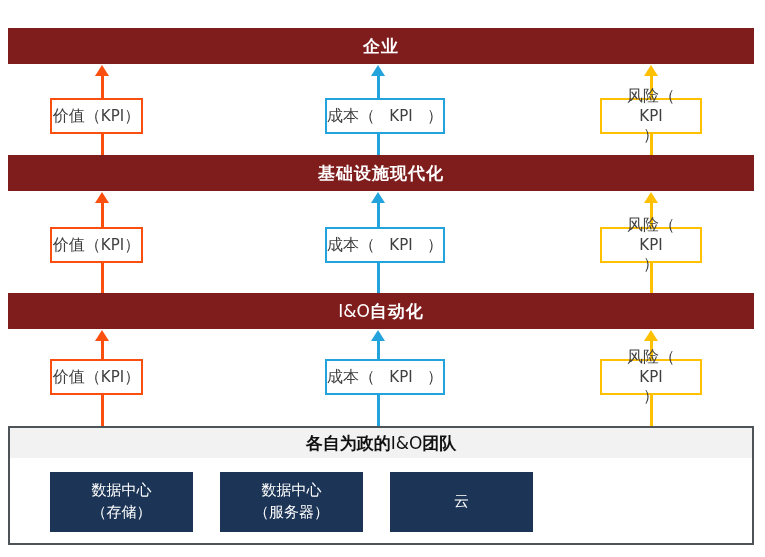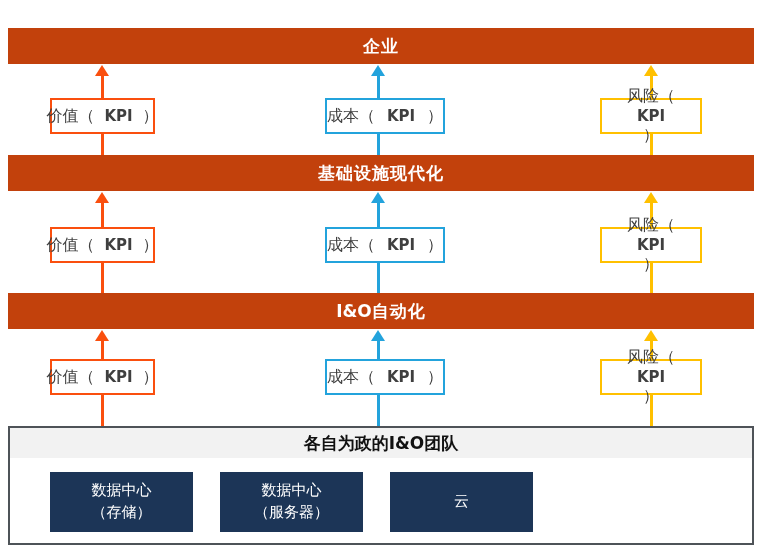--- a/index.html
+++ b/index.html
@@ -2,35 +2,35 @@
 <html><head>
 <meta charset="utf-8">
 <style>
   html,body{margin:0;padding:0;background:#ffffff;}
   .canvas{
     position:relative;width:765px;height:557px;background:#ffffff;overflow:hidden;
     font-family:"DejaVu Serif","Liberation Serif",serif;
   }
   
   .bar{
-    position:absolute;left:8px;width:746px;height:36px;background:#c2410c;
+    position:absolute;left:8px;width:746px;height:36px;background:#7f1d1d;
     display:flex;align-items:center;justify-content:center;
     color:#ffffff;font-size:17px;font-weight:700;letter-spacing:1px;
   }
   .bar.b1{top:28px;} .bar.b2{top:155px;} .bar.b3{top:293px;}
-  .latin{font-family:"DejaVu Sans","Liberation Sans",sans-serif;font-weight:700;letter-spacing:0;}
+  .latin{font-family:"DejaVu Sans","Liberation Sans",sans-serif;font-weight:400;letter-spacing:0;}
   
   .kpi{
     position:absolute;height:36px;background:#ffffff;border:2px solid;
     display:flex;align-items:center;justify-content:center;
     font-size:16px;color:#3F3F3F;white-space:nowrap;box-sizing:border-box;
   }
   .kpi .latin{color:#3F3F3F;font-size:15px;}
   .r1{top:98px;} .r2{top:227px;} .r3{top:359px;}
-  .c1{left:50px;width:105px;border-color:#FA4F0E;gap:10px;}
+  .c1{left:50px;width:93px;border-color:#FA4F0E;}
   .c2{left:325px;width:120px;border-color:#23A3DC;justify-content:space-between;}
   .c3{left:600px;width:102px;border-color:#FFC000;flex-direction:column;}
   
   .shaft{position:absolute;width:3px;}
   .shaft.o{background:#FA4F0E;} .shaft.b{background:#23A3DC;} .shaft.y{background:#FFC000;}
   .x1{left:101px;} .x2{left:377px;} .x3{left:650px;}
   
   .head{position:absolute;width:0;height:0;border-left:7px solid transparent;border-right:7px solid transparent;}
   .head.o{border-bottom:11px solid #FA4F0E;}
   .head.b{border-bottom:11px solid #23A3DC;}

